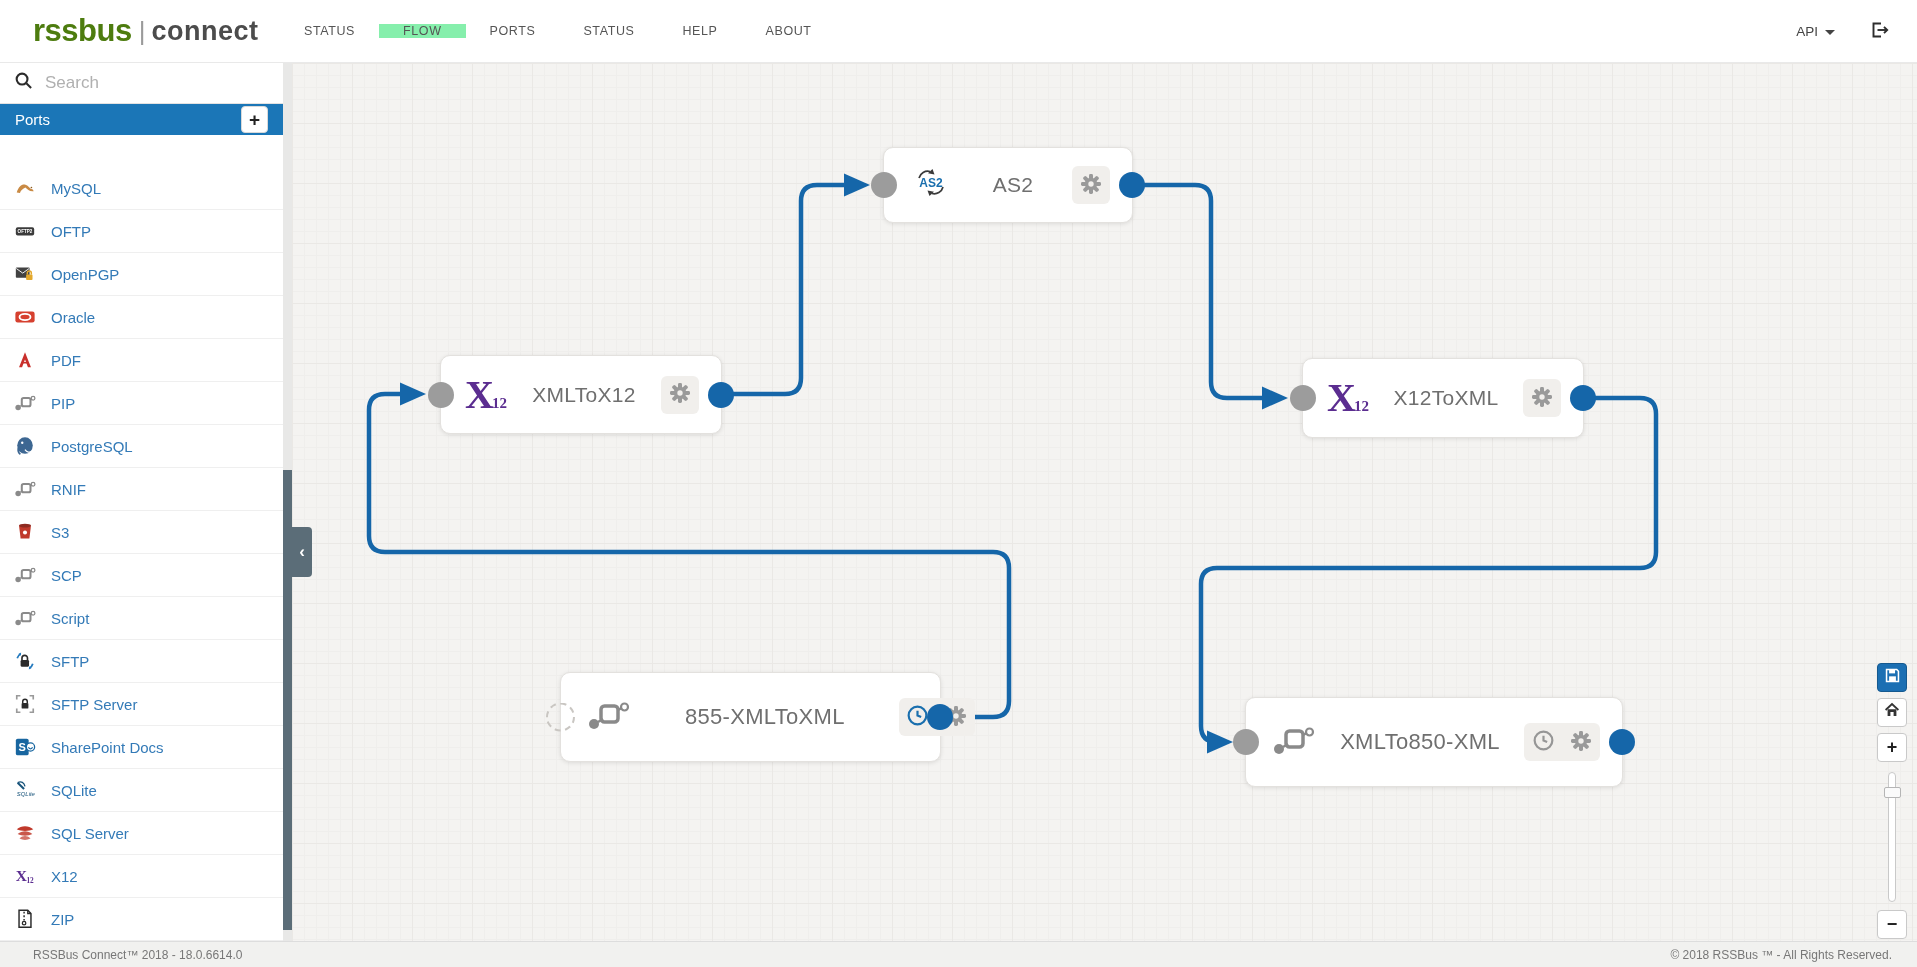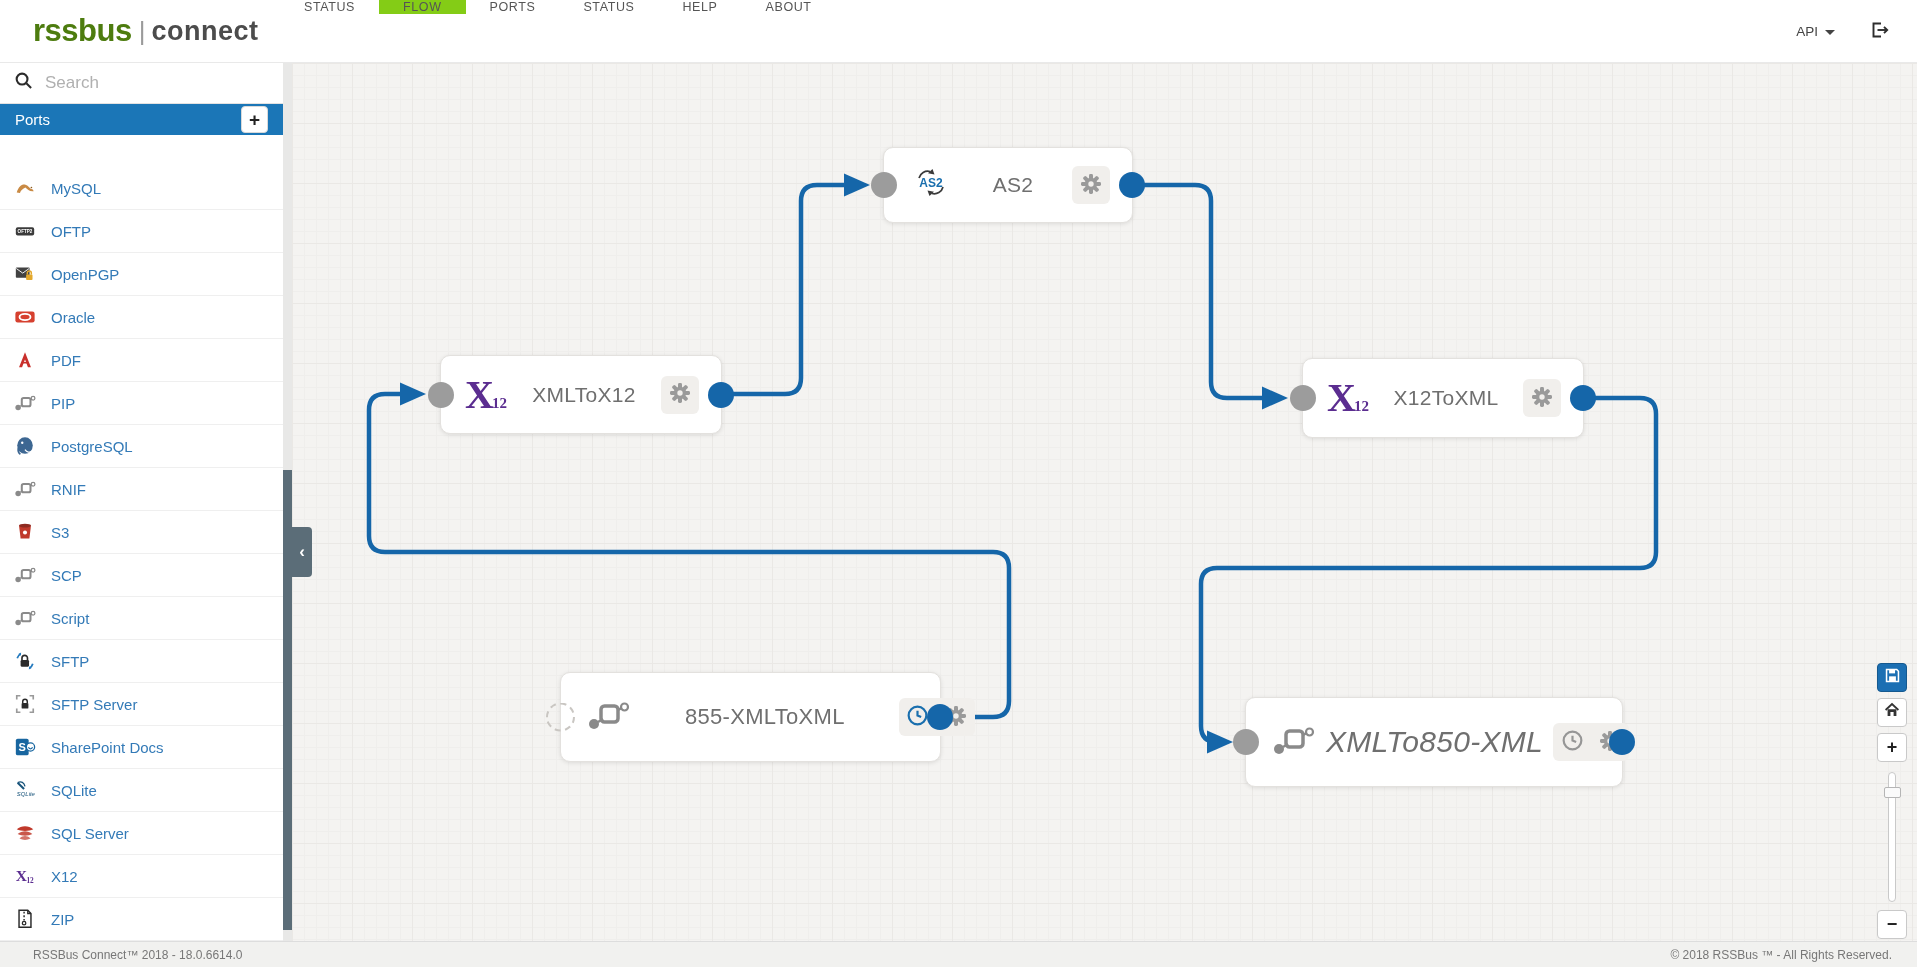--- a/index.html
+++ b/index.html
@@ -6,24 +6,24 @@
   html,body { width:1917px; height:967px; overflow:hidden;
     font-family:"Liberation Sans", sans-serif; background:#fff; }
 
   
   .navbar { height:63px; width:100%; background:#fff; display:flex; align-items:stretch;
     border-bottom:1px solid #e9e9e9; position:relative; z-index:30; }
   .logo { display:flex; align-items:center; padding-left:33px; width:280px; cursor:pointer; }
   .logo .lg-primary { font-size:31px; font-weight:700; color:#4d7c0f; letter-spacing:-0.5px; }
   .logo .lg-sep { font-size:26px; font-weight:300; color:#9a9a9a; margin:0 6px 0 7px; }
   .logo .lg-secondary { font-size:27px; font-weight:700; color:#4c4c4c; letter-spacing:0.5px; }
-  .menu { display:flex; align-items:flex-start; }
+  .menu { display:flex; align-items:center; }
   .menu a { display:flex; align-items:center; padding:0 24px; font-size:12.5px; color:#555;
     text-decoration:none; letter-spacing:0.6px; }
-  .menu a.active { background:#84cc16; }
+  .menu a.active { background:#86efac; }
   .nav-right { margin-left:auto; display:flex; align-items:center; padding-right:28px; gap:34px; }
   .api-dd { display:flex; align-items:center; gap:7px; font-size:13.5px; color:#444; cursor:pointer; }
   .caret { width:0; height:0; border-left:5px solid transparent; border-right:5px solid transparent;
     border-top:5px solid #444; margin-top:2px; }
   .logout-btn { background:none; border:none; cursor:pointer; display:flex; align-items:center; }
 
   
   .app { display:flex; height:878px; position:relative; }
 
   
@@ -488,21 +488,21 @@
       <div class="port in gray"></div>
       <span>
         <svg width="46" height="36" viewBox="0 0 46 36">
           <circle cx="9" cy="27" r="5" fill="#8a8a8a"></circle>
           <path d="M13 25 L18 22" stroke="#8a8a8a" stroke-width="2.5"></path>
           <rect x="16" y="9" width="17" height="16" rx="3.5" fill="none" stroke="#8a8a8a" stroke-width="3.5"></rect>
           <path d="M33 13 L37 11" stroke="#8a8a8a" stroke-width="2.5"></path>
           <circle cx="39.5" cy="10" r="3.5" fill="none" stroke="#8a8a8a" stroke-width="2.2"></circle>
         </svg>
       </span>
-      <div class="ntitle" style="font-size:30px;font-style:italic;">XMLTo850-XML</div>
+      <div class="ntitle" style="font-size:22px;">XMLTo850-XML</div>
       <div class="nbtn-group">
         <button class="nbtn">
           <span>
             <svg width="25" height="25" viewBox="0 0 24 24" fill="none" stroke="#969696" stroke-width="2.1">
               <circle cx="12" cy="12" r="8.5"></circle>
                 <path d="M12 7.5 V12 L15.5 13.5"></path>
             </svg>
           </span>
         </button>
         <button class="nbtn">

